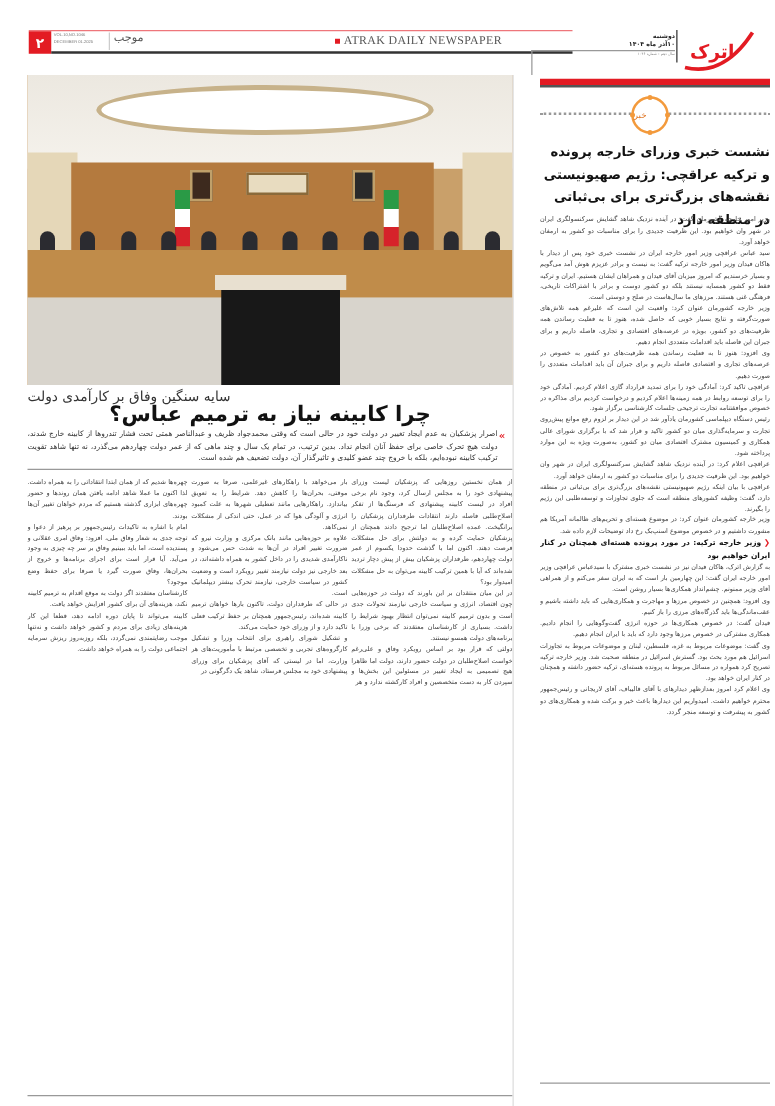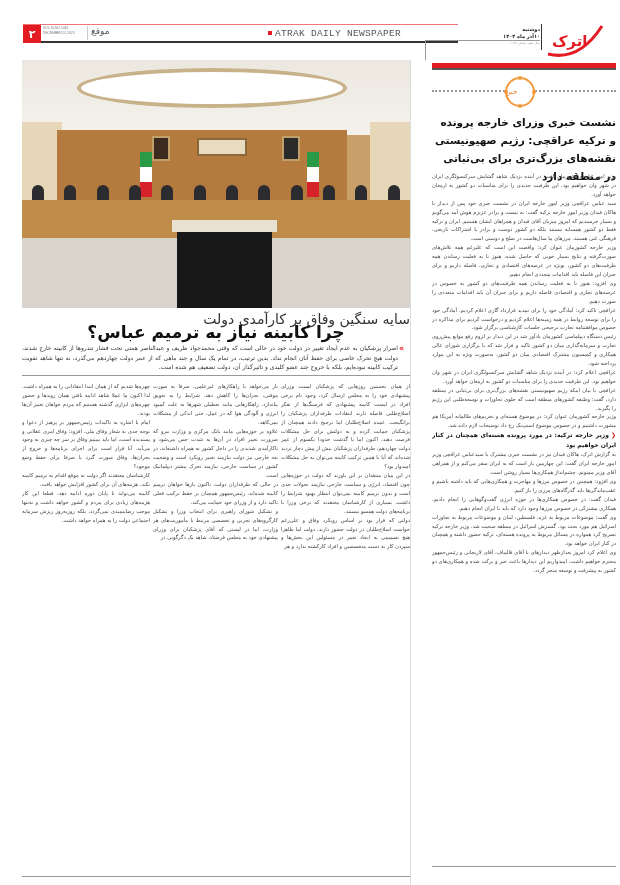--- a/index.html
+++ b/index.html
@@ -6,21 +6,21 @@
 html,body{width:620px;height:885px;background:#fff;overflow:hidden}
 body{font-family:"DejaVu Sans","Liberation Sans",sans-serif;color:#222;position:relative}
 .abs{position:absolute}
 
 .pg-num{left:23px;top:25px;width:18px;height:18px;background:#e31b23;color:#fff;font-size:11px;font-weight:bold;display:flex;align-items:center;justify-content:center}
 .vol{left:43px;top:26px;font-family:"Liberation Sans",sans-serif;font-size:3.3px;color:#777;line-height:5px}
 .vsep{left:87px;top:26px;width:1px;height:14px;background:#ccc}
 .section{left:91px;top:26px;font-size:9px;color:#555}
 .hdr-line-top{left:23px;top:24px;width:435px;height:1px;background:#e31b23;opacity:.6}
 .hdr-line-bot{left:41px;top:41px;width:417px;height:2px;background:#333}
-.brand{left:268px;top:28px;font-family:Liberation Mono, monospace;font-size:9.5px;color:#555;letter-spacing:.3px;direction:ltr}
+.brand{left:268px;top:28px;font-family:Liberation Serif, serif;font-size:9.5px;color:#555;letter-spacing:.3px;direction:ltr}
 .brand .sq{display:inline-block;width:4px;height:4px;background:#e31b23;margin-right:3px;vertical-align:middle}
 
 .logo{left:544px;top:20px;width:60px;height:40px}
 .date-sep{left:541px;top:24px;width:1px;height:26px;background:#333}
 .date1{left:500px;top:26px;width:40px;text-align:right;font-size:5px;font-weight:bold;direction:rtl}
 .date2{left:490px;top:33px;width:50px;text-align:right;font-size:5px;font-weight:bold;direction:rtl}
 .date3{left:470px;top:41px;width:70px;text-align:right;font-size:3px;color:#888;direction:rtl}
 .date-under{left:425px;top:40px;width:115px;height:1px;background:#999}
 .date-vline{left:425px;top:40px;width:1px;height:20px;background:#999}
 
@@ -35,21 +35,21 @@
 .photo .pic2{position:absolute;left:260px;top:76px;width:18px;height:25px;background:#2a2a2a;border:2px solid #bfa06a}
 .photo .flag1{position:absolute;left:118px;top:92px;width:12px;height:45px;background:linear-gradient(#2a9a46 33%,#fff 33%,#fff 66%,#d6222a 66%)}
 .photo .flag2{position:absolute;left:285px;top:92px;width:12px;height:45px;background:linear-gradient(#2a9a46 33%,#fff 33%,#fff 66%,#d6222a 66%)}
 .photo .table{position:absolute;left:0;top:140px;width:100%;height:38px;background:#c08c4a}
 .photo .floor{position:absolute;left:0;top:178px;width:100%;height:70px;background:#d8d4cc}
 .photo .center{position:absolute;left:155px;top:165px;width:95px;height:83px;background:#181818}
 .photo .ctop{position:absolute;left:150px;top:160px;width:105px;height:12px;background:#e8e0d0}
 .photo .people{position:absolute;left:0;top:125px;width:100%;height:20px;display:flex;justify-content:space-around}
 .photo .people span{width:12px;height:16px;border-radius:6px 6px 0 0;background:#2b2b30}
 
-.kicker{left:22px;top:311px;width:388px;text-align:right;font-size:14px;color:#333;direction:rtl}
+.kicker{left:22px;top:311px;width:388px;text-align:left;font-size:11px;color:#333;direction:rtl}
 .headline{left:22px;top:322px;width:388px;text-align:center;font-size:17px;font-weight:bold;color:#111;direction:rtl}
 .lead{left:22px;top:343px;width:388px;direction:rtl;font-size:6px;line-height:9.5px;color:#333;text-align:justify;padding-right:12px}
 .lead-icon{left:399px;top:344px;color:#e31b23;font-size:8px;font-weight:bold}
 .lead-rule{left:22px;top:375px;width:388px;height:1px;background:#999}
 .lead-rule2{left:22px;top:876px;width:388px;height:1px;background:#999}
 
 .col{direction:rtl;text-align:justify;font-size:5.2px;line-height:8.9px;color:#444;overflow:hidden}
 .col p{margin-bottom:0}
 .col1{left:281px;top:382px;width:129px;height:492px}
 .col2{left:153px;top:382px;width:125px;height:492px}
@@ -70,21 +70,21 @@
 </head>
 <body>
 
 <div class="abs hdr-line-top"></div>
 <div class="abs pg-num">۲</div>
 <div class="abs vol">
   <div>VOL.10,NO.1046</div>
   <div>DECEMBER 01.2025</div>
 </div>
 <div class="abs vsep"></div>
-<div class="abs section">موقع</div>
+<div class="abs section">موجب</div>
 <div class="abs brand"><span class="sq"></span><span>ATRAK DAILY NEWSPAPER</span></div>
 <div class="abs hdr-line-bot"></div>
 
 <div class="abs date-under"></div>
 <div class="abs date-vline"></div>
 <div class="abs date-sep"></div>
 <div class="abs date1">دوشنبه</div>
 <div class="abs date2">۱۰آذر ماه ۱۴۰۴</div>
 <div class="abs date3">سال دهم - شماره ۱۰۴۶</div>
 <div class="abs logo">

